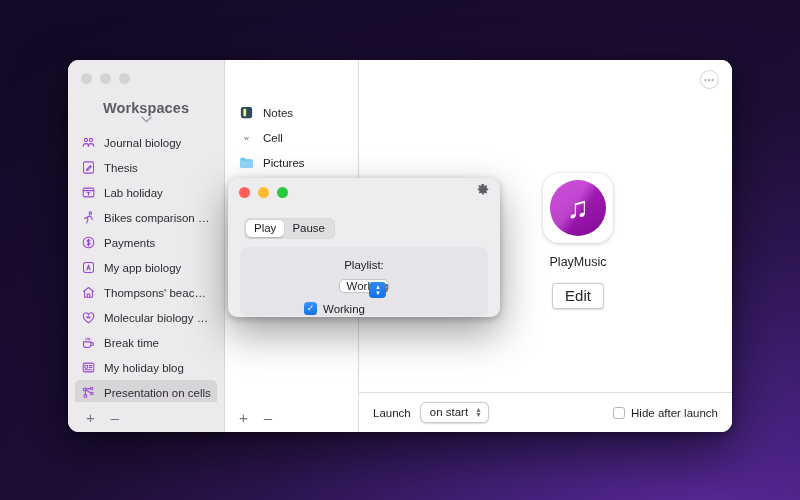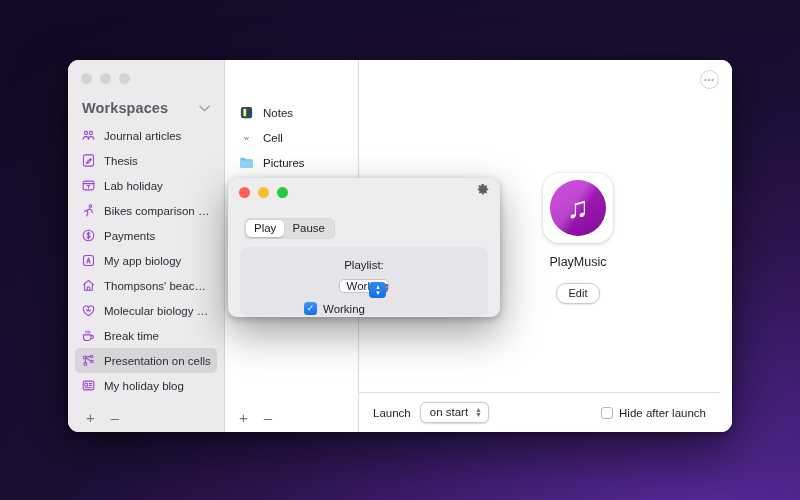--- a/index.html
+++ b/index.html
@@ -41,20 +41,21 @@
     height: 32px;
   }
   .tl { width: 11px; height: 11px; border-radius: 50%; background: #d5d2d6; }
   .tl.red { background: #d5d2d6; }
   .tl.yellow { background: #d5d2d6; }
   .tl.green { background: #d5d2d6; }
 
   .ws-header {
     display: flex; align-items: center; justify-content: space-between;
     padding: 8px 14px 7px 14px;
+    flex-direction: column;
   }
   .ws-title {
     font-size: 14.5px; font-weight: bold; color: #5e5c60; letter-spacing: .1px;
   }
   .chev { color: #9b989e; font-size: 10px; line-height: 1; }
 
   .ws-list { flex: 1; padding: 0 7px; overflow: hidden; }
   .ws-item {
     display: flex; align-items: center; gap: 8px;
     height: 25px; padding: 0 6px;
@@ -133,28 +134,28 @@
   .app-circle::after {
     content: ""; position: absolute; inset: 0;
     background: linear-gradient(125deg, rgba(255,255,255,.18) 0 42%, rgba(0,0,0,.10) 58% 100%);
   }
   .app-circle span { position: relative; z-index: 2; }
   .app-name {
     margin-top: 12px; font-size: 12.5px; color: #1f1e21;
   }
   .edit-btn {
     display: inline-block; margin-top: 14px;
-    padding: 3px 12px 4px 12px; font-size: 11px; color: #252427;
-    background: #fff; border: .5px solid #cdcbcf; border-radius: 10px;
+    padding: 3px 12px 4px 12px; font-size: 15px; color: #252427;
+    background: #fff; border: .5px solid #cdcbcf; border-radius: 4px;
     box-shadow: 0 .5px 1.5px rgba(0,0,0,.16);
   }
 
   
   .launchbar {
-    position: absolute; left: 0; right: 12px; bottom: 0;
+    position: absolute; left: 0; right: 0; bottom: 0;
     height: 40px;
     border-top: 1px solid #e0dee1;
     display: flex; align-items: center;
     padding: 0 14px 0 14px;
     gap: 9px;
     font-size: 11.5px; color: #1f1e21;
   }
   .pop {
     display: inline-flex; align-items: center; gap: 7px;
     background: #fff; border: .5px solid #cbc9cd; border-radius: 6px;
@@ -259,21 +260,21 @@
     <div class="ws-list" id="ws-list">
         <div class="ws-item">
           <span class="ws-icon">
             <svg width="15" height="15" viewBox="0 0 24 24" fill="none" stroke="#9b45d6" stroke-width="1.7" stroke-linecap="round" stroke-linejoin="round">
               <circle cx="8" cy="8" r="2.6"></circle>
               <circle cx="16" cy="8" r="2.6"></circle>
               <path d="M3.5 18c0-2.6 2-4.2 4.5-4.2S12.5 15.4 12.5 18"></path>
               <path d="M11.5 18c0-2.6 2-4.2 4.5-4.2s4.5 1.6 4.5 4.2"></path>
             </svg>
           </span>
-          <span class="ws-label">Journal articles</span>
+          <span class="ws-label">Journal biology</span>
         </div>
         <div class="ws-item">
           <span class="ws-icon">
             <svg width="15" height="15" viewBox="0 0 24 24" fill="none" stroke="#9b45d6" stroke-width="1.7" stroke-linecap="round" stroke-linejoin="round">
               <rect x="4" y="3" width="16" height="18" rx="2.5"></rect>
               <path d="M9 15l6-6 1.6 1.6-6 6H9z"></path>
             </svg>
           </span>
           <span class="ws-label">Thesis</span>
         </div>
@@ -340,42 +341,42 @@
         </div>
         <div class="ws-item">
           <span class="ws-icon">
             <svg width="15" height="15" viewBox="0 0 24 24" fill="none" stroke="#9b45d6" stroke-width="1.7" stroke-linecap="round" stroke-linejoin="round">
               <path d="M4 11h12v4.5a4.5 4.5 0 0 1-4.5 4.5h-3A4.5 4.5 0 0 1 4 15.5z"></path>
               <path d="M16 12.2h1.7a2.3 2.3 0 0 1 0 4.6H16"></path>
               <path d="M8 7.6V5.2M11.3 7.6V4.6M14 7.6V5.8"></path>
             </svg>
           </span>
           <span class="ws-label">Break time</span>
+        </div>
+        <div class="ws-item">
+          <span class="ws-icon">
+            <svg width="15" height="15" viewBox="0 0 24 24" fill="none" stroke="#9b45d6" stroke-width="1.7" stroke-linecap="round" stroke-linejoin="round">
+              <rect x="3.5" y="5" width="17" height="14" rx="2.4"></rect>
+              <rect x="6.2" y="8.5" width="4.2" height="4.6" rx="1"></rect>
+              <path d="M13.2 9h4.2M13.2 12h4.2M6.5 15.6h11"></path>
+            </svg>
+          </span>
+          <span class="ws-label">My holiday blog</span>
         </div>
         <div class="ws-item selected">
           <span class="ws-icon">
             <svg width="15" height="15" viewBox="0 0 24 24" fill="none" stroke="#9b45d6" stroke-width="1.7" stroke-linecap="round" stroke-linejoin="round">
               <circle cx="6" cy="7" r="2.2"></circle>
               <circle cx="17" cy="5.6" r="2"></circle>
               <circle cx="17.5" cy="13.5" r="2"></circle>
               <circle cx="7" cy="17.5" r="2.2"></circle>
               <path d="M8 8.2l7 4.2M8 6.2l7-.4M7 15.3V9.2"></path>
             </svg>
           </span>
           <span class="ws-label">Presentation on cells</span>
-        </div>
-        <div class="ws-item">
-          <span class="ws-icon">
-            <svg width="15" height="15" viewBox="0 0 24 24" fill="none" stroke="#9b45d6" stroke-width="1.7" stroke-linecap="round" stroke-linejoin="round">
-              <rect x="3.5" y="5" width="17" height="14" rx="2.4"></rect>
-              <rect x="6.2" y="8.5" width="4.2" height="4.6" rx="1"></rect>
-              <path d="M13.2 9h4.2M13.2 12h4.2M6.5 15.6h11"></path>
-            </svg>
-          </span>
-          <span class="ws-label">My holiday blog</span>
         </div>
       </div>
 
     <div class="side-footer">
       <span>+</span>
       <span>–</span>
     </div>
   </div>
 
   <div class="midcol">

